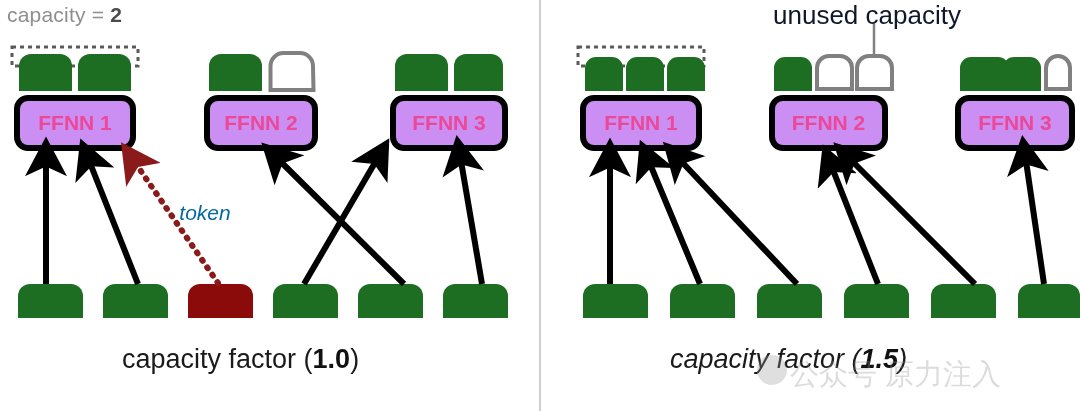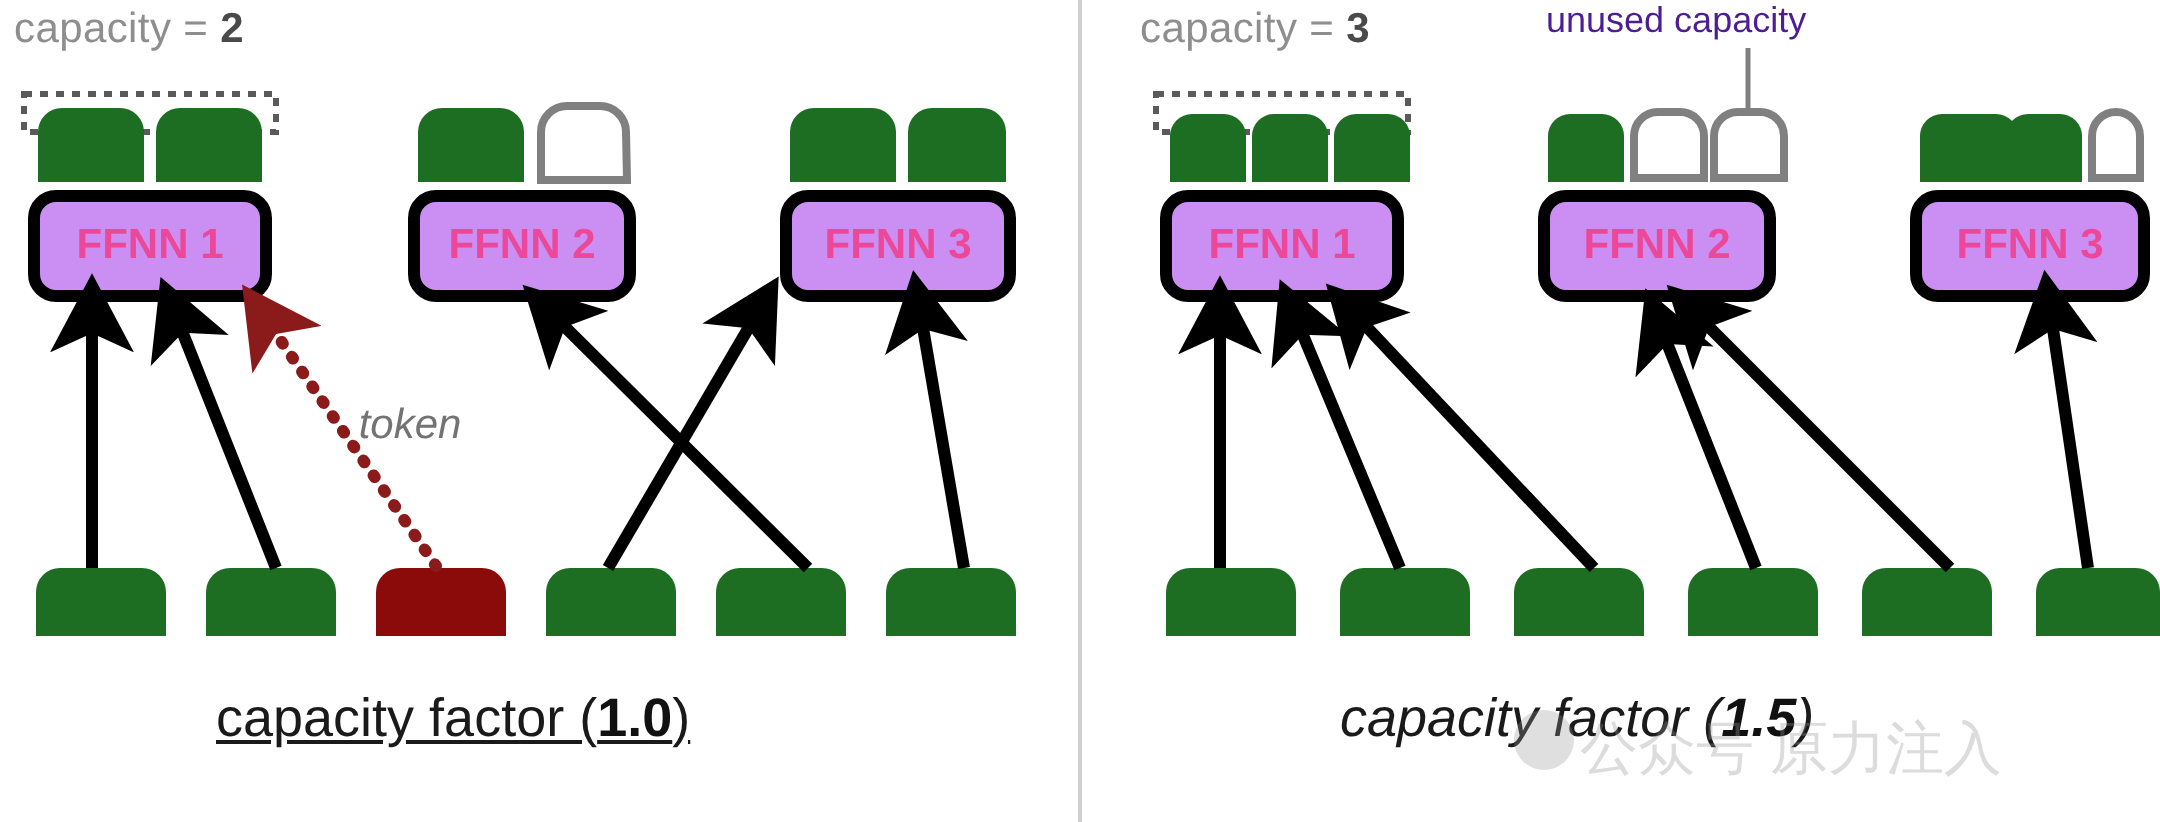--- a/index.html
+++ b/index.html
@@ -3,22 +3,22 @@
 <meta charset="utf-8">
 <style>
   html,body{margin:0;padding:0;background:#ffffff;}
   body{width:1080px;height:411px;overflow:hidden;
        font-family:"Liberation Sans","DejaVu Sans",sans-serif;}
   #stage{position:relative;width:1080px;height:411px;background:#fff;padding-left:32px;}
   svg#scene{position:absolute;left:0;top:0;width:1080px;height:411px;}
   .lbl{position:absolute;white-space:nowrap;}
   .cap-label{font-size:21px;color:#8e8e8e;letter-spacing:.2px;}
   .cap-label b{color:#4a4a4a;font-weight:700;}
-  .unused-label{font-size:18px;color:#4c1d95;}
-  .overflow-label{font-size:21px;color:#737373;font-style:italic;line-height:25px;text-align:center;}
+  .unused-label{font-size:26px;color:#0f172a;}
+  .overflow-label{font-size:21px;color:#0369a1;font-style:italic;line-height:25px;text-align:center;}
   .caption{font-size:27px;color:#1a1a1a;}
   .caption b{font-weight:700;color:#111;}
   .ffnn-text{position:absolute;color:#ec4899;font-size:21px;font-weight:700;
              text-align:center;white-space:nowrap;}
   .wm{position:absolute;color:rgba(150,150,150,.33);font-size:29px;white-space:nowrap;}
   .wm-dot{position:absolute;width:30px;height:30px;border-radius:50%;
           background:rgba(150,150,150,.30);}
 </style>
 </head>
 <body>
@@ -111,27 +111,24 @@
   </div>
 
   <div class="ffnn-text" style="left:17px;top:111px;width:116px;">FFNN 1</div>
   <div class="ffnn-text" style="left:207px;top:111px;width:108px;">FFNN 2</div>
   <div class="ffnn-text" style="left:393px;top:111px;width:112px;">FFNN 3</div>
 
   <div class="lbl overflow-label" style="left:145px;top:200px;width:120px;">
     <span>token</span><br>
   </div>
 
-  <div class="lbl caption" style="left:108px;top:344px;text-decoration:underline;">
+  <div class="lbl caption" style="left:122px;top:344px;">
     <span>capacity factor (</span><b>1.0</b><span>)</span>
   </div>
 
-  <div class="lbl cap-label" style="left:570px;top:3px;">
-    <span>capacity = </span><b>3</b>
-  </div>
 
   <div class="lbl unused-label" style="left:773px;top:0px;">unused capacity</div>
 
   <div class="ffnn-text" style="left:583px;top:111px;width:116px;">FFNN 1</div>
   <div class="ffnn-text" style="left:772px;top:111px;width:113px;">FFNN 2</div>
   <div class="ffnn-text" style="left:958px;top:111px;width:114px;">FFNN 3</div>
 
   <div class="lbl caption" style="left:670px;top:344px;font-style:italic;">
     <span>capacity factor (</span><b>1.5</b><span>)</span>
   </div>

